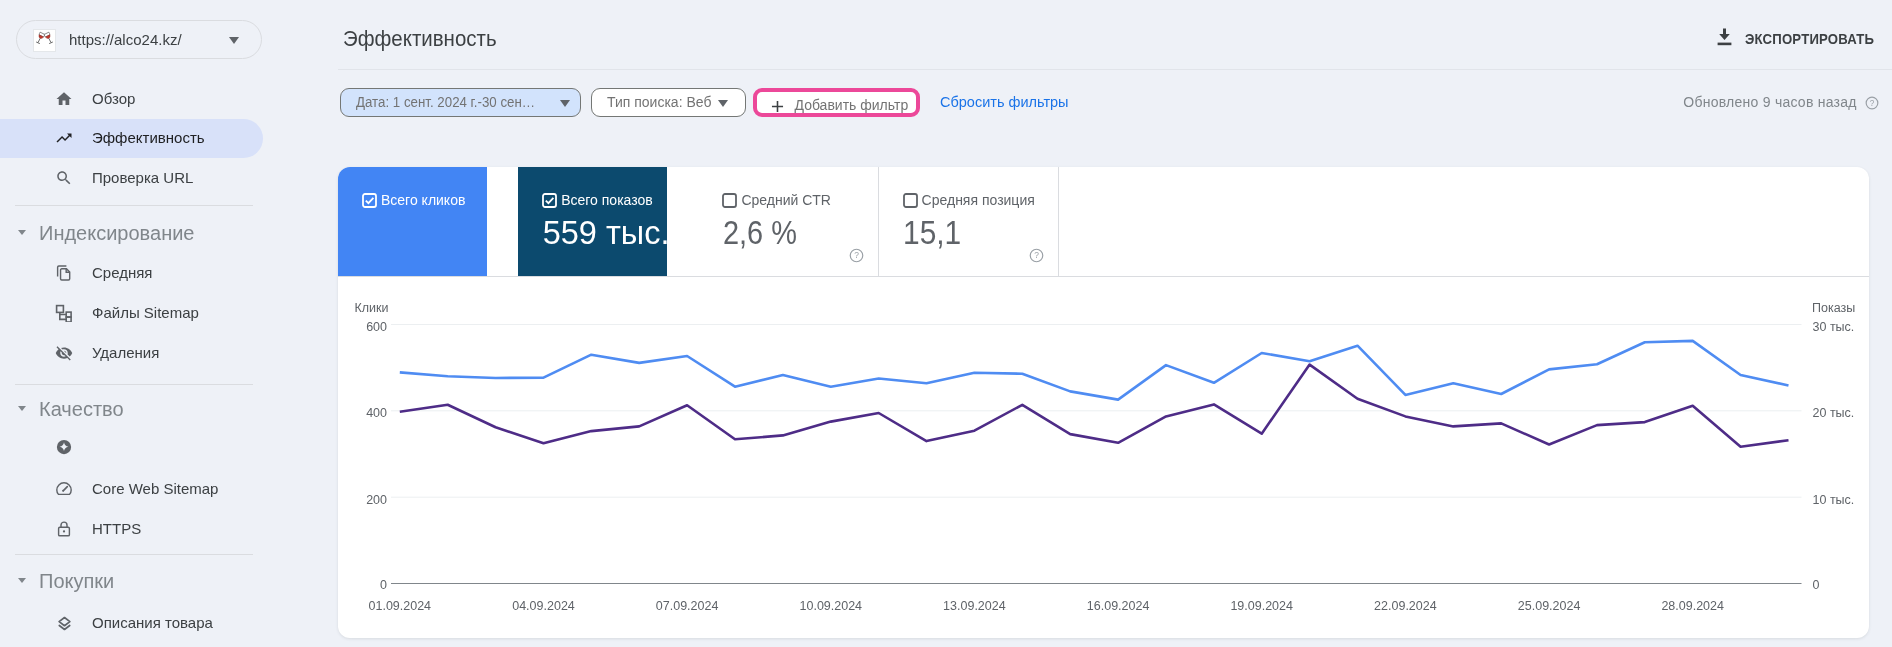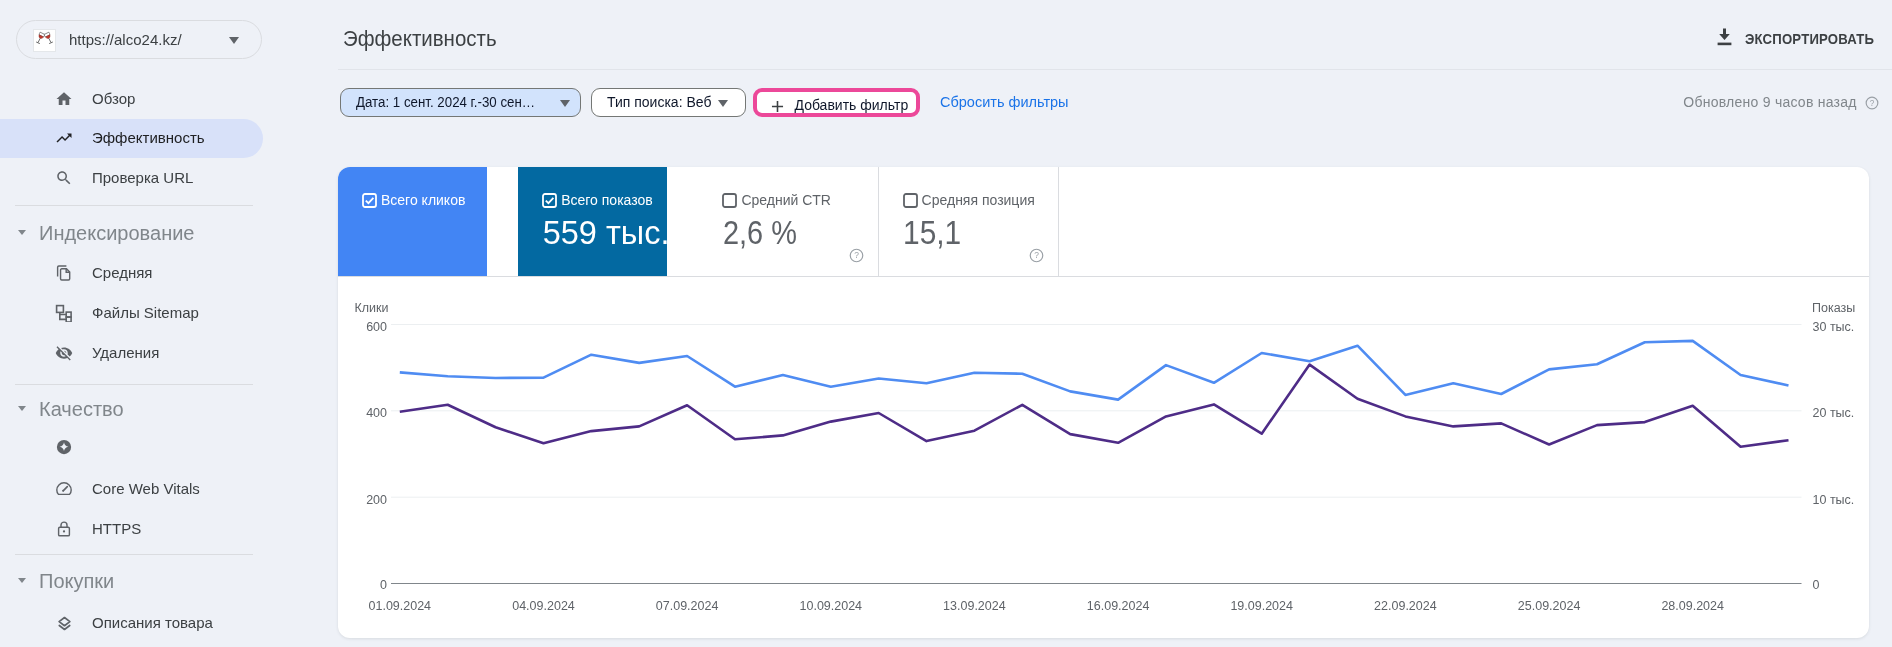--- a/index.html
+++ b/index.html
@@ -18,21 +18,21 @@
 .sdiv { position:absolute; left:15px; width:238px; height:0; border-top:1px solid #dadce0; }
 .shead { position:absolute; left:0; width:263px; height:30px; }
 .shead .sc { position:absolute; left:18px; top:12px; width:0; height:0; border-left:4.5px solid transparent; border-right:4.5px solid transparent; border-top:5.5px solid #80868b; }
 .shead .tx { position:absolute; left:39px; top:0; line-height:30px; font-size:20px; color:#80868b; }
 
 .title { position:absolute; left:343px; top:26px; font-size:22px; color:#3c4043; transform:scaleX(.93); transform-origin:left top; }
 .hdiv { position:absolute; left:338px; top:69px; width:1554px; height:0; border-top:1px solid #e1e4ea; }
 .export { position:absolute; left:1716px; top:28px; }
 .export .tx { position:absolute; left:29px; top:2.5px; font-size:14px; font-weight:bold; letter-spacing:.2px; color:#3c4043; white-space:nowrap; transform:scaleX(.94); transform-origin:left top; }
 
-.chip { position:absolute; top:88px; height:29px; border-radius:9px; font-size:14px; line-height:27px; color:#0f172a; white-space:nowrap; }
+.chip { position:absolute; top:88px; height:29px; border-radius:9px; font-size:14px; line-height:27px; color:#737373; white-space:nowrap; }
 .chip .car { position:absolute; top:11px; }
 .ctx { display:inline-block; transform:scaleX(.95); transform-origin:left center; }
 .reset { position:absolute; left:940px; top:88px; line-height:29px; font-size:14.5px; color:#1a73e8; }
 .updated { position:absolute; top:88px; right:13px; height:29px; line-height:29px; font-size:14px; letter-spacing:.25px; color:#80868b; }
 
 .card { position:absolute; left:337.5px; top:166.5px; width:1531px; height:471px; background:#fff; border-radius:12px; box-shadow:0 1px 3px rgba(60,64,67,.12); }
 .tile { position:absolute; top:0; width:149px; height:109.5px;text-align:right; }
 .tile .cb { position:absolute; left:24.5px; top:26.5px; }
 .tile .lb { position:absolute; left:43.5px; top:26px; font-size:14px; line-height:14px; white-space:nowrap; }
 .tile .num { position:absolute; left:25px; top:48.5px; font-size:32.5px; white-space:nowrap; transform-origin:left top; }
@@ -118,21 +118,21 @@
         <circle cx="12" cy="12" r="9.5" fill="#5f6368"></circle>
         <path d="M12 5.6c.55 3.4 2.45 5.3 5.9 5.9-3.45.6-5.35 2.5-5.9 5.9-.55-3.4-2.45-5.3-5.9-5.9 3.45-.6 5.35-2.5 5.9-5.9z" fill="#eef1f7"></path>
       </svg></div>
   </div>
 <div class="navrow" style="top:468.5px">
     <div class="ic"><svg width="18" height="18" viewBox="0 0 24 24" fill="none" stroke="#5f6368" xmlns="http://www.w3.org/2000/svg">
         <path d="M4.6 19.2c-1.4-1.6-2.2-3.6-2.2-5.9 0-5.3 4.3-9.6 9.6-9.6s9.6 4.3 9.6 9.6c0 2.3-.8 4.3-2.2 5.9z" stroke-width="1.9" stroke-linejoin="round"></path>
         <path d="M11.2 14.1l5.2-5.2" stroke-width="2.2" stroke-linecap="round"></path>
         <circle cx="10.8" cy="14.4" r="1.3" fill="#5f6368" stroke="none"></circle>
       </svg></div>
-    <div class="tx">Core Web Vitals</div>
+    <div class="tx">Core Web Sitemap</div>
   </div>
 <div class="navrow" style="top:508.6px">
     <div class="ic"><svg width="18" height="18" viewBox="0 0 24 24" fill="none" stroke="#5f6368" stroke-width="1.9" xmlns="http://www.w3.org/2000/svg">
         <rect x="4.8" y="9.6" width="14.4" height="11.5" rx="1.6"></rect>
         <path d="M8 9.6V6.8a4 4 0 0 1 8 0v2.8"></path>
         <circle cx="12" cy="15.3" r="1.5" fill="#5f6368" stroke="none"></circle>
       </svg></div>
     <div class="tx">HTTPS</div>
   </div>
 <div class="sdiv" style="top:554px"></div>
@@ -171,21 +171,21 @@
     <div class="cb"><svg width="15" height="15" viewBox="0 0 15 15" fill="none" xmlns="http://www.w3.org/2000/svg">
           <rect x="1" y="1" width="13" height="13" rx="2" stroke="#fff" stroke-width="1.8"></rect>
           <path d="M3.8 7.6l2.6 2.6 5-5.4" stroke="#fff" stroke-width="1.8"></path>
         </svg></div>
     <div class="lb">Всего кликов</div>
     <div class="hlp"><svg width="15" height="15" viewBox="0 0 24 24" fill="none" xmlns="http://www.w3.org/2000/svg">
           <circle cx="12" cy="12" r="10" stroke="rgba(255,255,255,.8)" stroke-width="1.9"></circle>
           <text x="12" y="16.6" text-anchor="middle" font-size="13.5" fill="rgba(255,255,255,.85)" font-family="Liberation Sans">?</text>
         </svg></div>
   </div>
-  <div class="tile" style="left:180.2px; background:#0369a1; color:#fff;">
+  <div class="tile" style="left:180.2px; background:#0c4a6e; color:#fff;">
     <div class="cb"><svg width="15" height="15" viewBox="0 0 15 15" fill="none" xmlns="http://www.w3.org/2000/svg">
           <rect x="1" y="1" width="13" height="13" rx="2" stroke="#fff" stroke-width="1.8"></rect>
           <path d="M3.8 7.6l2.6 2.6 5-5.4" stroke="#fff" stroke-width="1.8"></path>
         </svg></div>
     <div class="lb">Всего показов</div>
     <div class="num" id="n2">559 тыс.</div>
     <div class="hlp"><svg width="15" height="15" viewBox="0 0 24 24" fill="none" xmlns="http://www.w3.org/2000/svg">
           <circle cx="12" cy="12" r="10" stroke="rgba(255,255,255,.8)" stroke-width="1.9"></circle>
           <text x="12" y="16.6" text-anchor="middle" font-size="13.5" fill="rgba(255,255,255,.85)" font-family="Liberation Sans">?</text>
         </svg></div>

